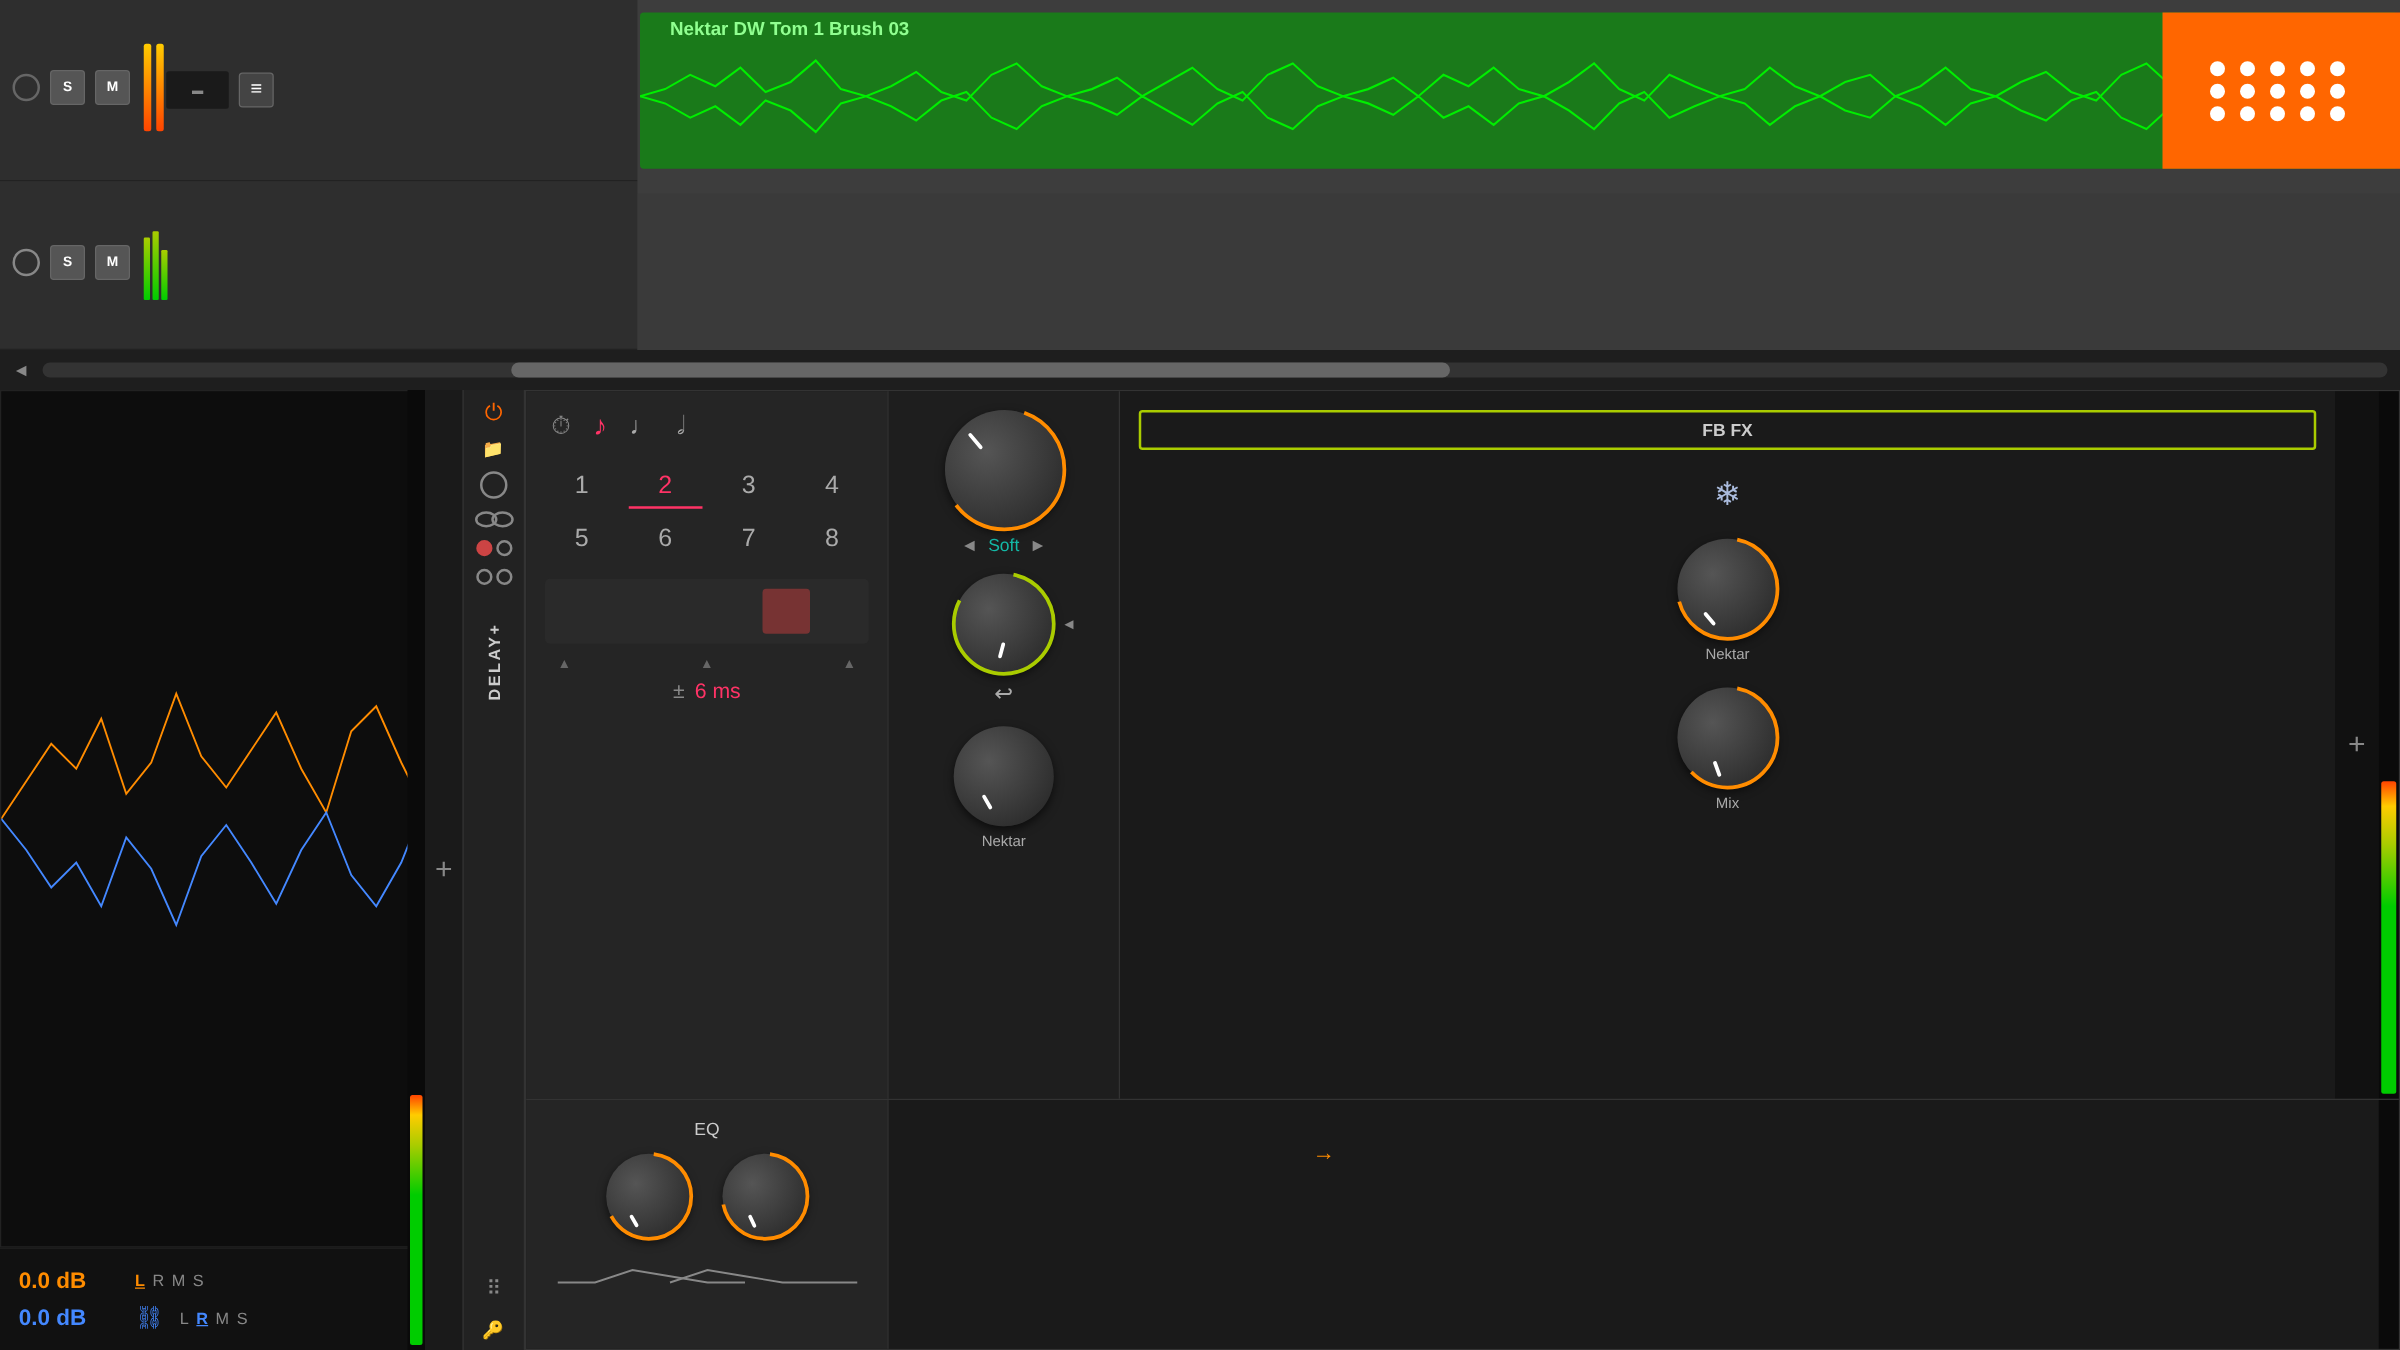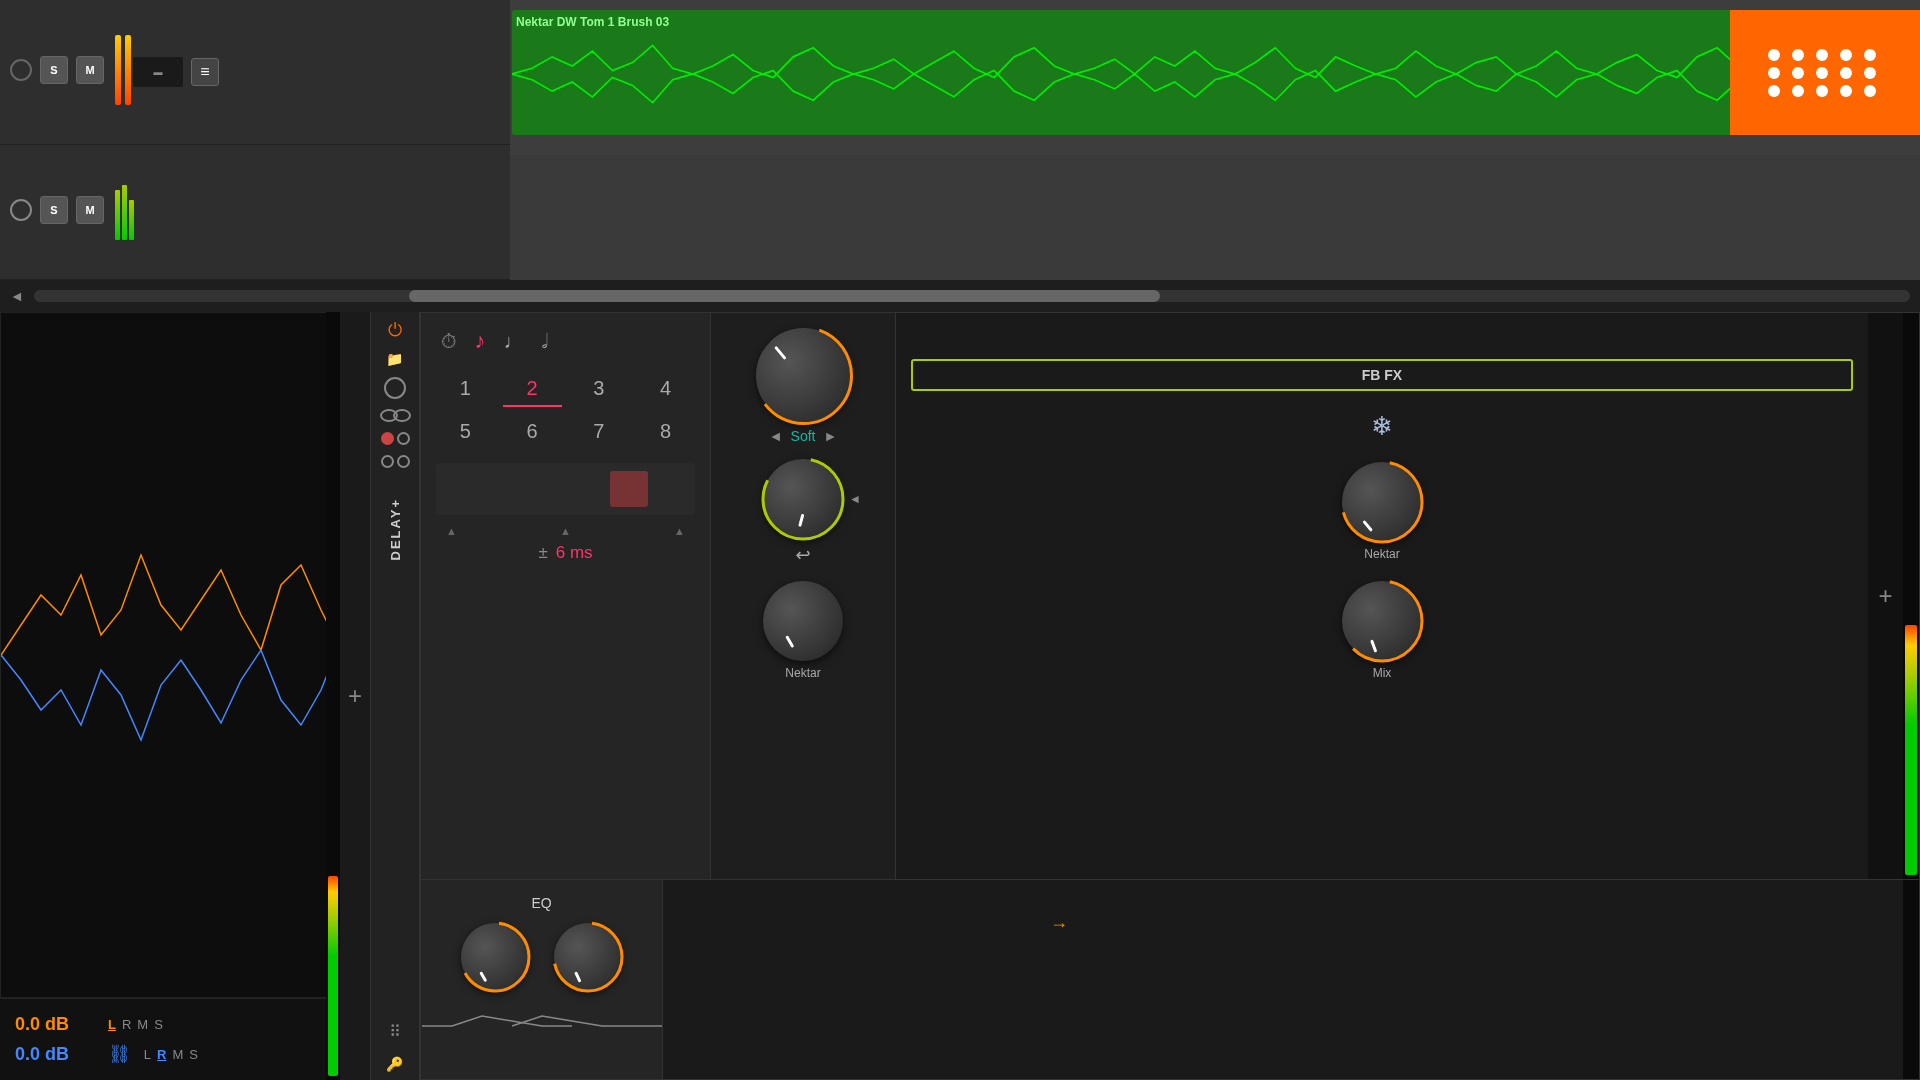--- a/index.html
+++ b/index.html
@@ -103,22 +103,22 @@
       right: 0;
       height: 125px;
       background: #1a7a1a;
       border-radius: 3px;
       overflow: hidden;
       margin: 0 2px;
     }
 
     .audio-track-label {
       color: #90ff90;
-      font-size: 12px;
-      padding: 5px 4px;
+      font-size: 15px;
+      padding: 5px 24px;
       font-weight: bold;
     }
 
     .waveform-svg {
       width: 100%;
       height: 80px;
     }
 
     .orange-badge {
       position: absolute;
@@ -490,21 +490,21 @@
           <div style="position:relative;width:80px;height:80px;margin-bottom:5px;">
             <div style="width:80px;height:80px;border-radius:50%;background:radial-gradient(circle at 35% 35%,#555,#222);box-shadow:0 3px 8px rgba(0,0,0,0.6);">
               <div style="position:absolute;width:3px;height:13px;background:#fff;border-radius:2px;bottom:12px;left:22px;transform:rotate(-30deg);transform-origin:top center;"></div>
             </div>
           </div>
           <span style="color:#aaa;font-size:12px;margin-bottom:5px;">Nektar</span>
         </div>
 
         <div style="flex:1;background:#1a1a1a;padding:15px;display:flex;flex-direction:column;align-items:center;">
 
-          <div style="border:2px solid #aacc00;border-radius:3px;padding:6px 30px;text-align:center;color:#ccc;font-size:14px;font-weight:bold;margin-bottom:20px;cursor:pointer;width:100%;margin-top:31px;">FB FX</div>
+          <div style="border:2px solid #aacc00;border-radius:3px;padding:6px 30px;text-align:center;color:#ccc;font-size:14px;font-weight:bold;margin-bottom:20px;cursor:pointer;width:100%;">FB FX</div>
 
           <div style="margin-bottom:20px;">
             <span style="color:#aabbdd;font-size:26px;">❄</span>
           </div>
 
           <div style="position:relative;width:80px;height:80px;margin-bottom:5px;">
             <div style="width:80px;height:80px;border-radius:50%;background:radial-gradient(circle at 35% 35%,#555,#222);box-shadow:0 3px 8px rgba(0,0,0,0.6);">
               <div style="position:absolute;width:3px;height:13px;background:#fff;border-radius:2px;bottom:8px;left:20px;transform:rotate(-40deg);transform-origin:top center;"></div>
             </div>
             <svg style="position:absolute;top:-4px;left:-4px;width:88px;height:88px;" viewBox="0 0 88 88">
@@ -532,21 +532,21 @@
           <span style="color:#888;font-size:24px;cursor:pointer;">+</span>
         </div>
 
         <div style="width:16px;background:#0a0a0a;display:flex;flex-direction:column;justify-content:flex-end;padding:4px 2px;">
           <div style="width:12px;height:250px;background:linear-gradient(to top,#00cc00 60%,#aacc00 80%,#ffcc00 92%,#ff4400 100%);border-radius:2px;"></div>
         </div>
       </div>
 
       <div style="display:flex;height:200px;border-top:1px solid #333;">
 
-        <div style="width:242px;background:#252525;padding:15px;border-right:1px solid #333;flex-shrink:0;display:flex;flex-direction:column;align-items:center;">
+        <div style="width:290px;background:#252525;padding:15px;border-right:1px solid #333;flex-shrink:0;display:flex;flex-direction:column;align-items:center;">
           <span style="color:#ccc;font-size:14px;margin-bottom:12px;">EQ</span>
           <div style="display:flex;gap:25px;margin-bottom:10px;">
 
             <div style="position:relative;width:68px;height:68px;">
               <div style="width:68px;height:68px;border-radius:50%;background:radial-gradient(circle at 35% 35%,#555,#222);box-shadow:0 3px 8px rgba(0,0,0,0.6);">
                 <div style="position:absolute;width:3px;height:11px;background:#fff;border-radius:2px;bottom:8px;left:18px;transform:rotate(-30deg);transform-origin:top center;"></div>
               </div>
               <svg style="position:absolute;top:-4px;left:-4px;width:76px;height:76px;" viewBox="0 0 76 76">
                 <circle cx="38" cy="38" r="34" fill="none" stroke="#ff8c00" stroke-width="3" stroke-dasharray="140 74" stroke-dashoffset="50"></circle>
               </svg>

